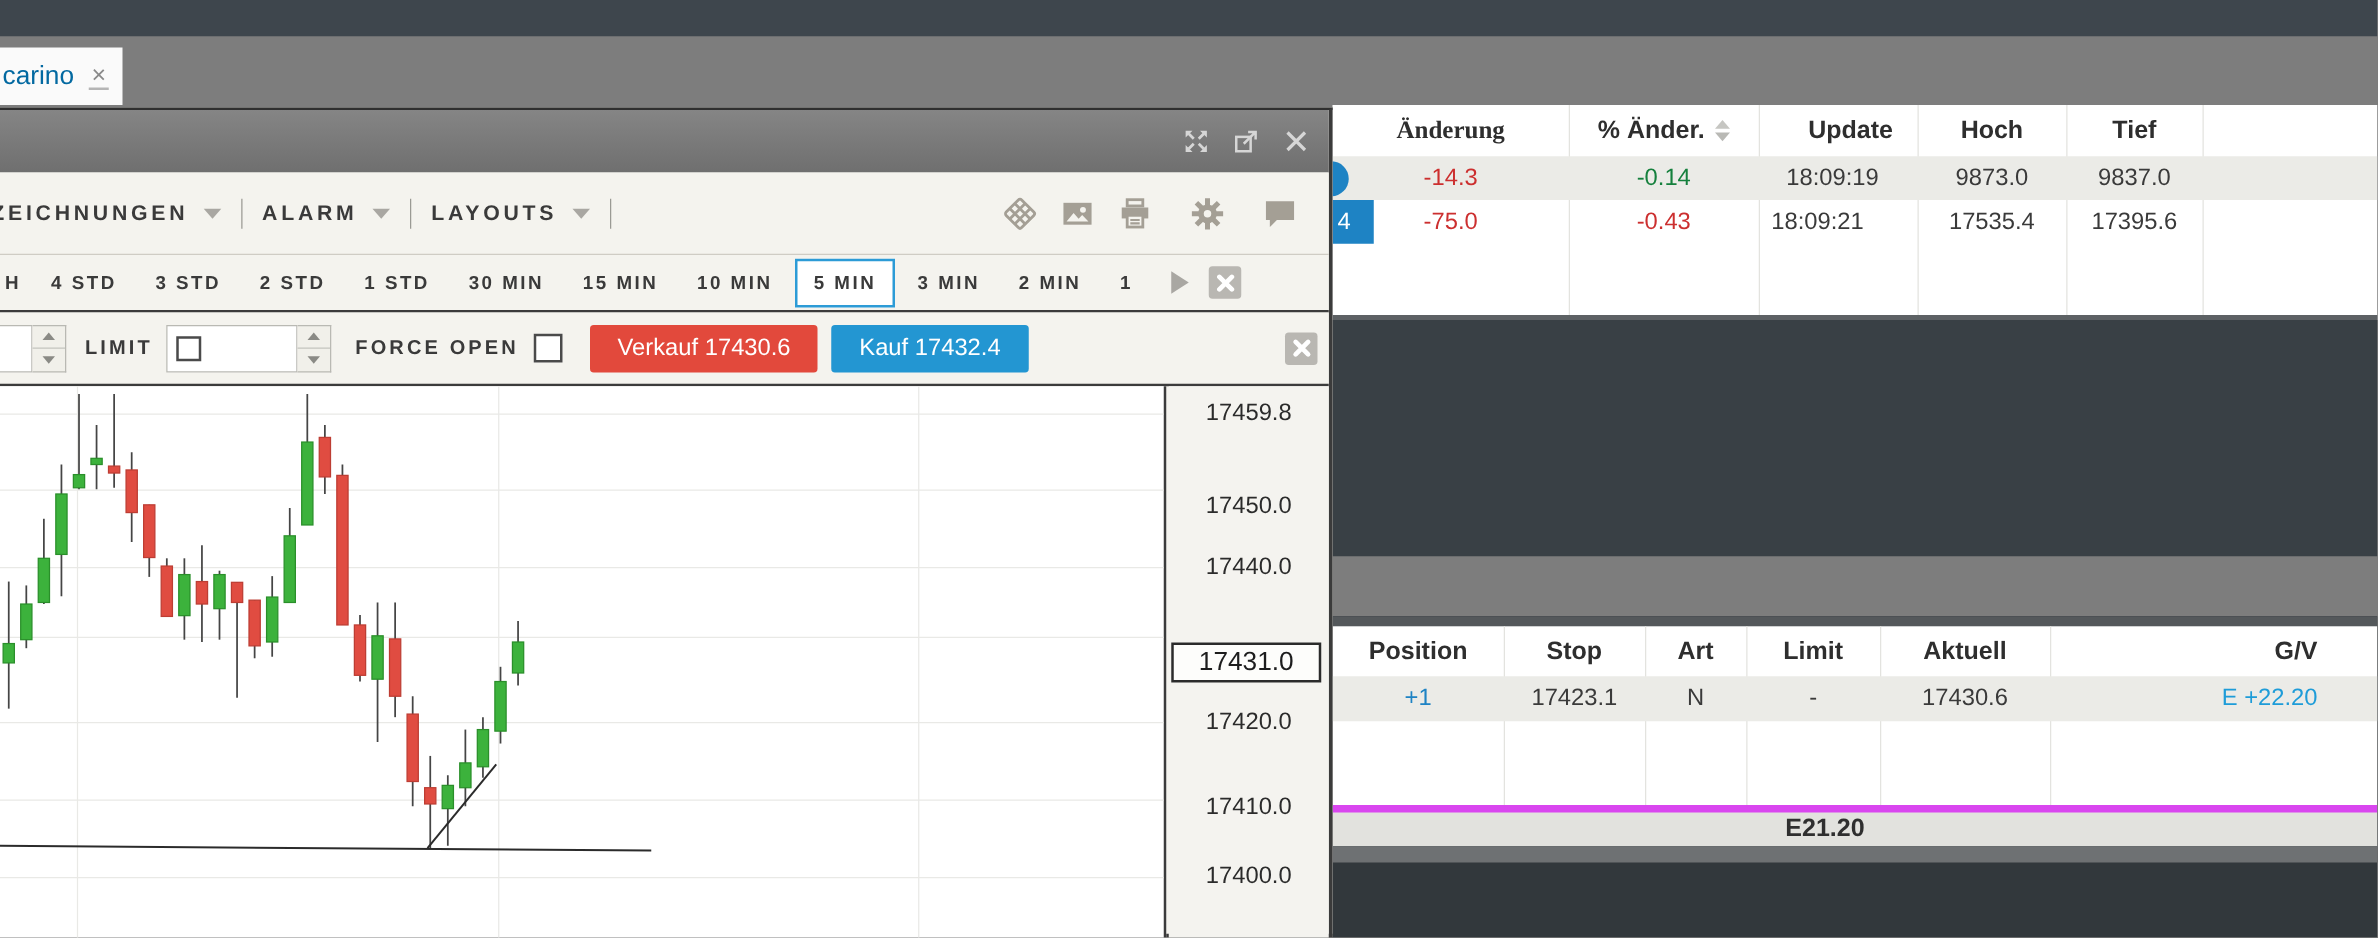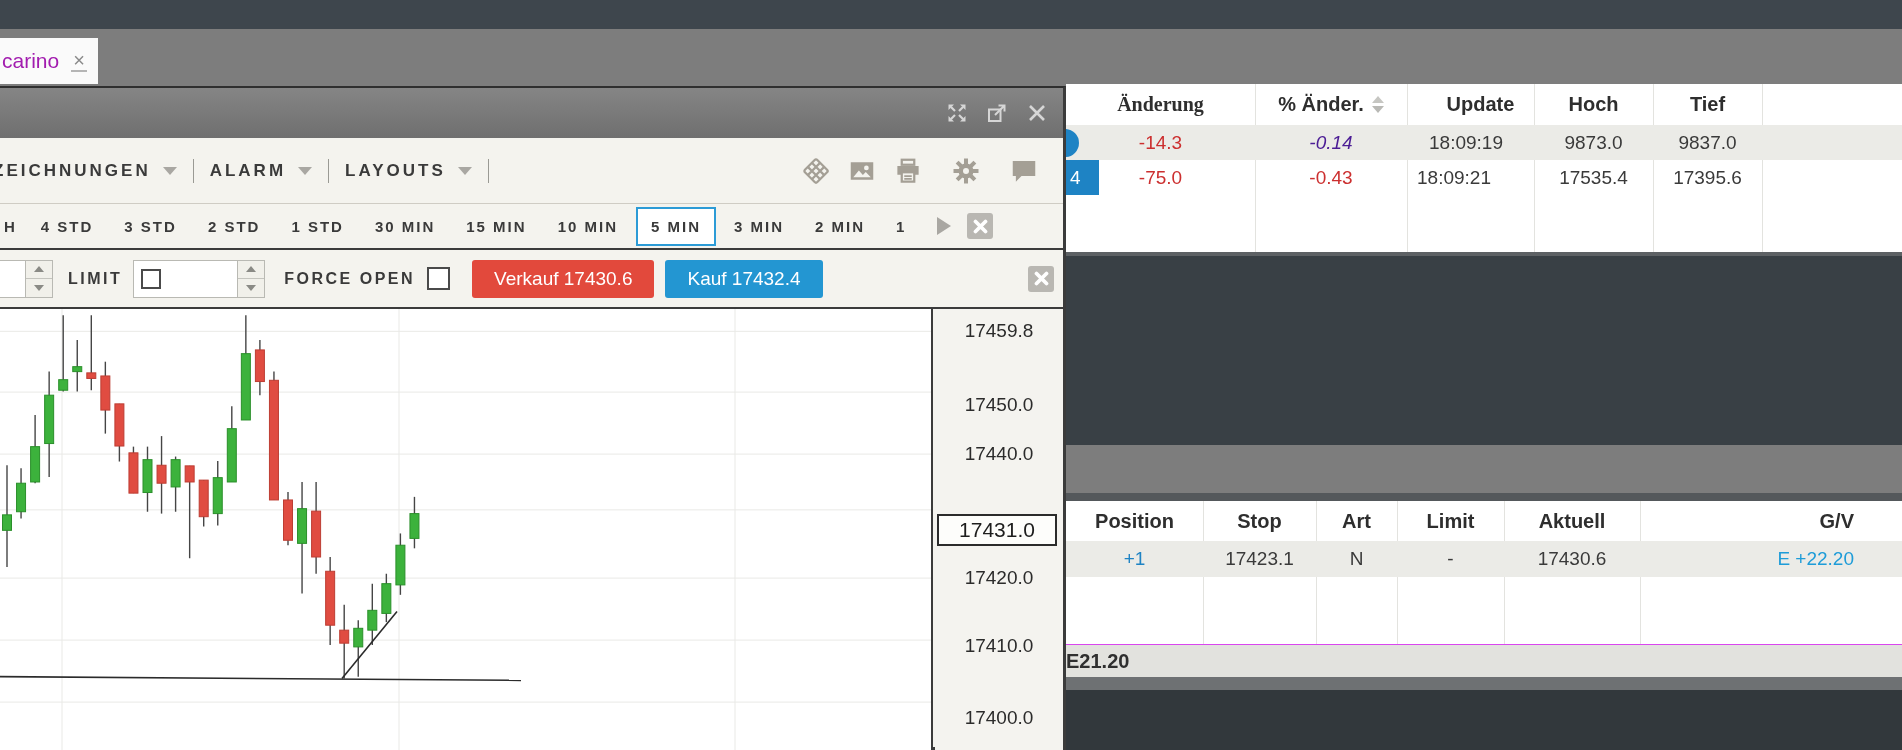--- a/index.html
+++ b/index.html
@@ -4,21 +4,21 @@
 <style>
   * { margin:0; padding:0; box-sizing:border-box; }
   html,body { width:1902px; height:750px; overflow:hidden; }
   body { background:#7d7d7d; font-family:"Liberation Sans", sans-serif; position:relative; }
 
   .topbar { position:absolute; left:0; top:0; width:1902px; height:29px; background:#3e464d; }
 
   
   .tab { position:absolute; left:0; top:38px; width:98px; height:46px; background:#fafafa;
          display:flex; align-items:center; }
-  .tab-label { font-size:21px; color:#a21caf; margin-left:2px; }
+  .tab-label { font-size:21px; color:#0369a1; margin-left:2px; }
   .tab-close { margin-left:12px; font-size:20px; color:#8a8a8a; border-bottom:2px solid #b5b5b5;
                line-height:20px; padding:0 2px; cursor:pointer; }
 
   
   .quotes-panel { position:absolute; left:1066px; top:84px; width:836px; height:172px;
                   background:#fff; border-bottom:4px solid #5d6164; overflow:hidden; }
   .q-sep { position:absolute; top:0; bottom:0; width:1px; background:#e3e3df; }
   .t-header { display:flex; height:41px; align-items:center; position:relative; }
   .t-header .hcell { font-size:20px; font-weight:bold; color:#2e2e2e; display:flex; align-items:center; }
   .t-row { display:flex; height:35px; align-items:center; position:relative; }
@@ -30,22 +30,22 @@
   .badge-circle { position:absolute; left:-15px; top:4px; width:28px; height:28px; border-radius:50%; background:#1e83c4; }
   .badge-rect { position:absolute; left:0; top:0; width:33px; height:100%; background:#1e83c4;
                 color:#fff; font-size:19px; display:flex; align-items:center; padding-left:4px; }
 
   .charcoal-upper { position:absolute; left:1066px; top:256px; width:836px; height:189px; background:#394045; }
 
   
   .positions-panel { position:absolute; left:1066px; top:493px; width:836px; height:257px; background:#32383c; overflow:hidden; }
   .pp-topstrip { height:8px; background:#54585b; }
   .pp-body { position:relative; background:#fff; }
-  .pp-footer { height:33px; background:#e2e2de; border-top:1px solid #d946ef;
-               display:flex; align-items:center; justify-content:flex-start; }
+  .pp-footer { height:33px; background:#e2e2de; border-top:6px solid #d946ef;
+               display:flex; align-items:center; justify-content:center; }
   .pp-footer .total { font-size:20px; font-weight:bold; color:#2f2f2f; margin-right:48px; }
   .pp-strip { height:13px; background:#6e7173; }
 
   
   .chart-window { position:absolute; left:0; top:86px; width:1066px; height:664px;
                   border-top:2px solid #2f2f2f; border-right:3px solid #3b3b3b; border-bottom:3px solid #3b3b3b;
                   background:#f4f3ee; }
   .titlebar { height:50px; background:linear-gradient(#858585,#6f6f6f); display:flex; align-items:center; justify-content:flex-end; }
   .win-icons { display:flex; align-items:center; gap:16px; margin-right:14px; }
   .win-icon { width:24px; height:24px; cursor:pointer; }
@@ -131,21 +131,21 @@
         <div class="hcell" style="width: 119px; justify-content: center;">
           <span>Hoch</span>
         </div>
         <div class="hcell" style="width: 109px; justify-content: center;">
           <span>Tief</span>
         </div>
       </div>
       <div class="t-row alt">
         <div class="badge-circle"></div>
         <div class="cell" style="width: 189px; text-align: center; color: rgb(204, 47, 47);">-14.3</div>
-        <div class="cell" style="width: 152px; text-align: center; color: #4c1d95; font-style: italic;">-0.14</div>
+        <div class="cell" style="width: 152px; text-align: center; color: #15803d;">-0.14</div>
         <div class="cell" style="width: 127px; text-align: left; padding-left: 22px;">18:09:19</div>
         <div class="cell" style="width: 119px; text-align: center;">9873.0</div>
         <div class="cell" style="width: 109px; text-align: center;">9837.0</div>
       </div>
       <div class="t-row">
         <div class="badge-rect">4</div>
         <div class="cell" style="width: 189px; text-align: center; color: rgb(204, 47, 47);">-75.0</div>
         <div class="cell" style="width: 152px; text-align: center; color: rgb(204, 47, 47);">-0.43</div>
         <div class="cell" style="width: 127px; text-align: left; padding-left: 10px;">18:09:21</div>
         <div class="cell" style="width: 119px; text-align: center;">17535.4</div>
@@ -397,19 +397,19 @@
           <rect x="409.95000000000005" y="204.6" width="9" height="24.80000000000001" fill="#3cb23c" stroke="#2a8f2a"></rect>
           <line x1="0" y1="367.66000000001804" x2="521" y2="371.38000000000903" stroke="#2b2b2b" stroke-width="1.6"></line>
           <line x1="342" y1="369.52000000001357" x2="397" y2="302.5600000000181" stroke="#2b2b2b" stroke-width="1.6"></line>
         </svg>
       <div class="axis" id="axis">
           <div class="axis-label" style="top: 11.32px;">17459.8</div>
           <div class="axis-label" style="top: 85px;">17450.0</div>
           <div class="axis-label" style="top: 134.08px;">17440.0</div>
           <div class="axis-label" style="top: 258.08px;">17420.0</div>
           <div class="axis-label" style="top: 326px;">17410.0</div>
-          <div class="axis-label" style="top: 398px;">17400.0</div>
+          <div class="axis-label" style="top: 381px;">17400.0</div>
           <div class="current-box" style="top: 184.88px; margin-top: 20px;">17431.0</div>
         </div>
     </div>
 
   </div>
 </div>
 
 </body></html>

